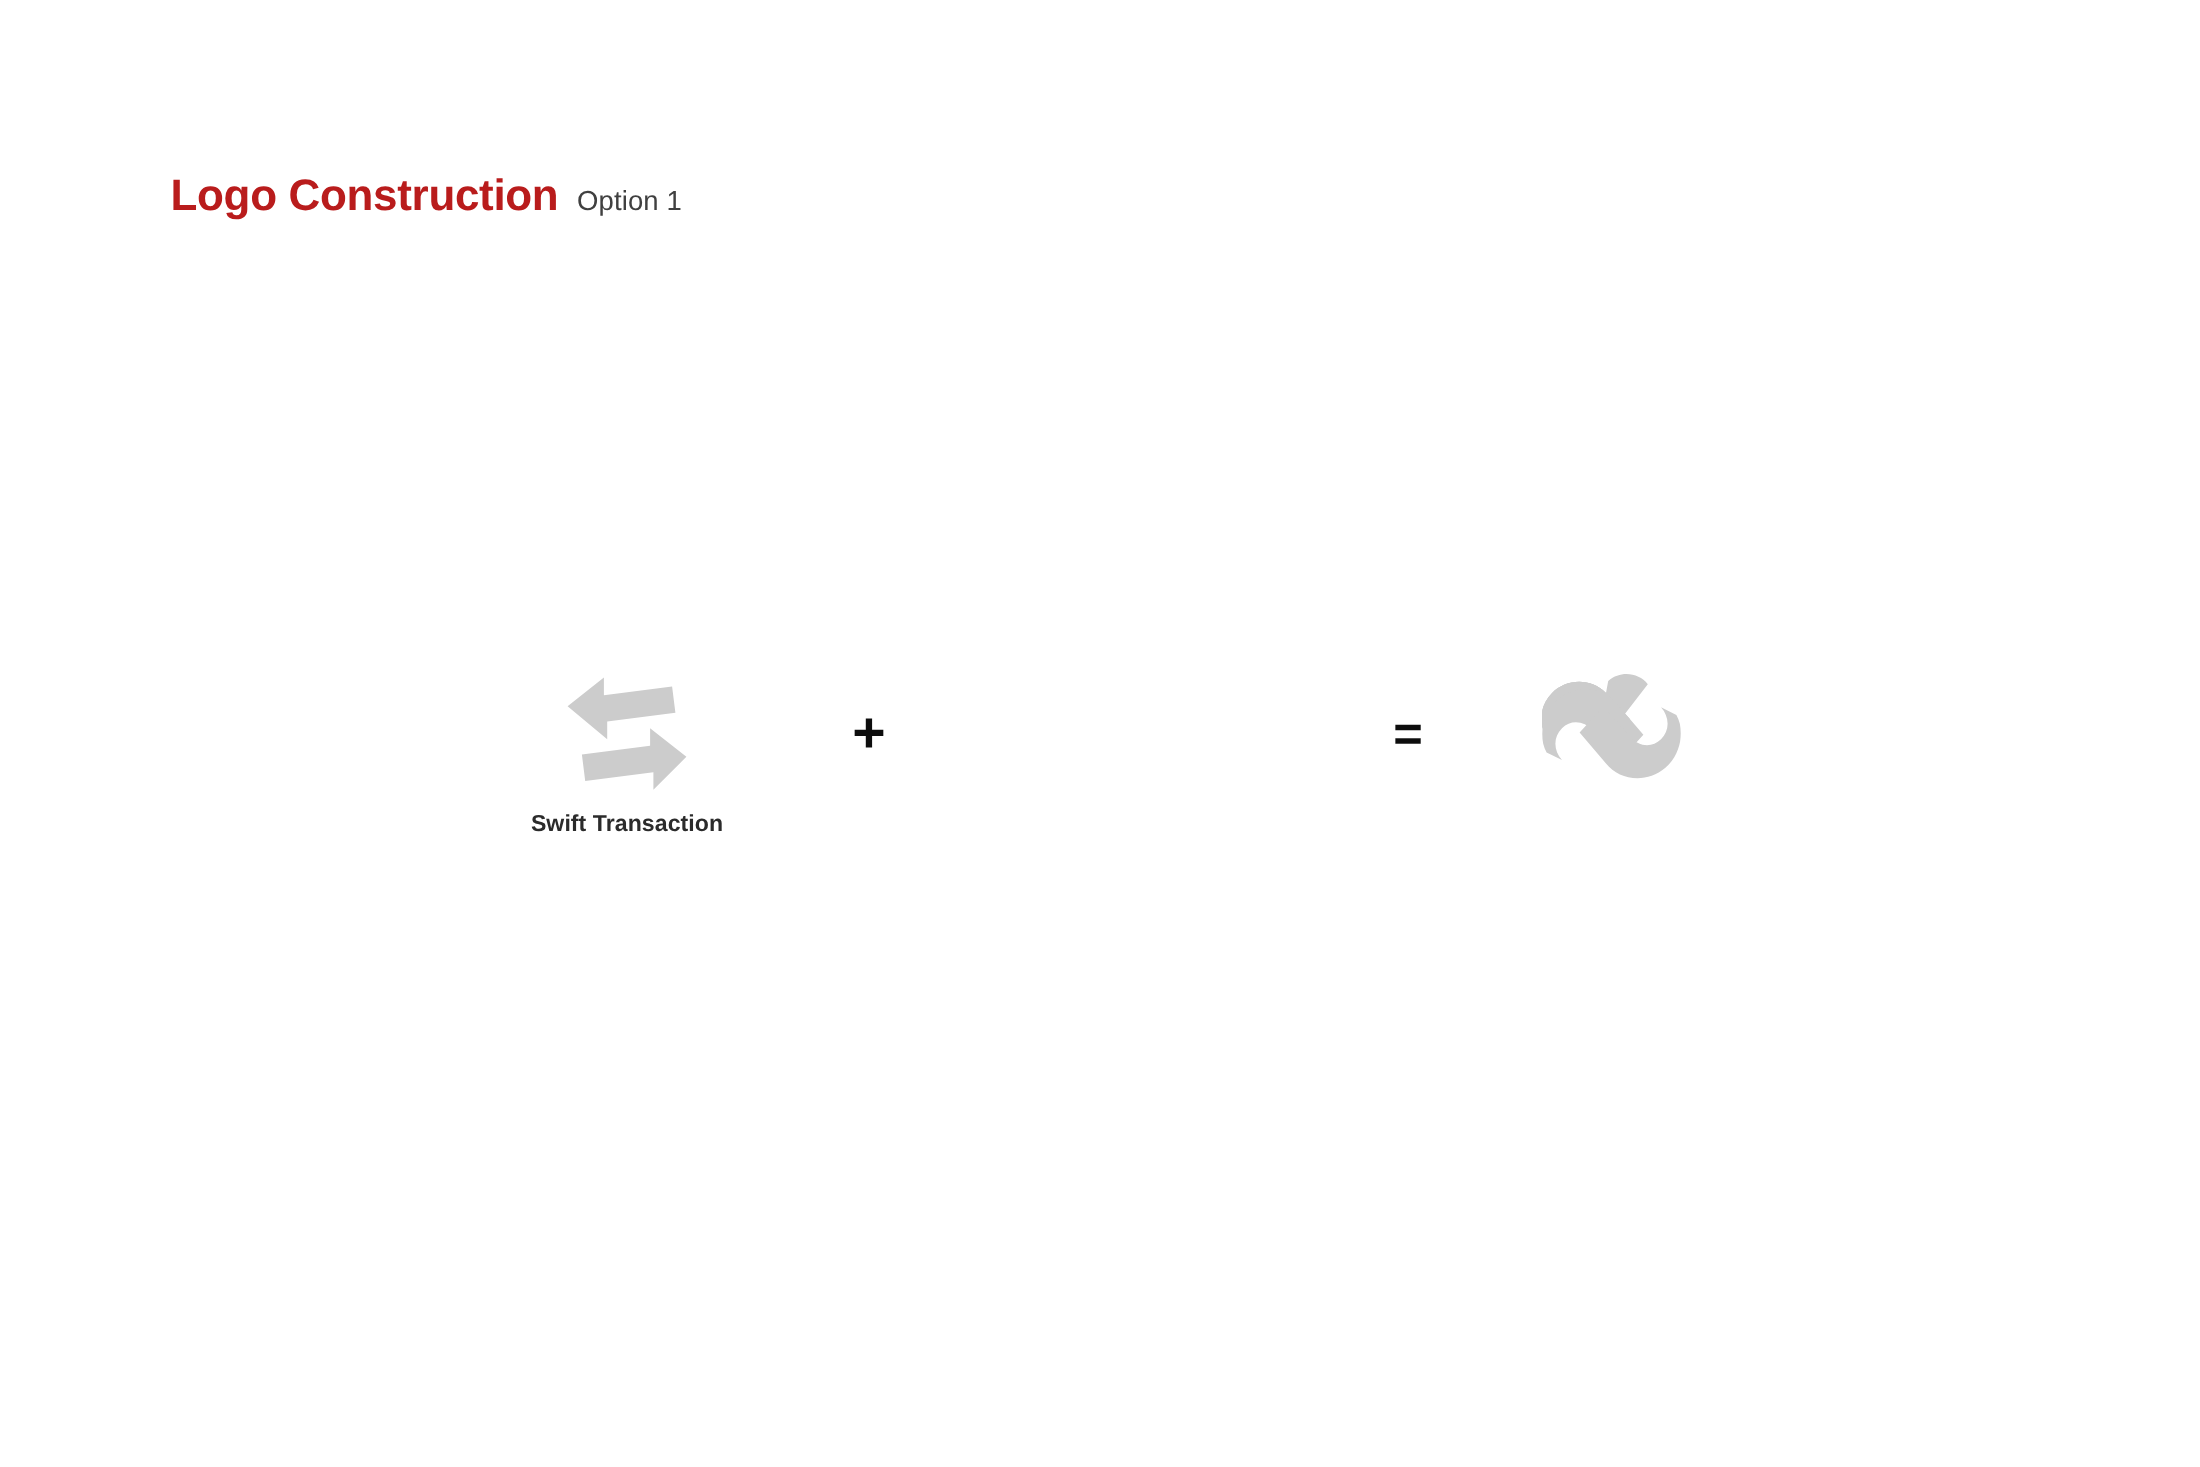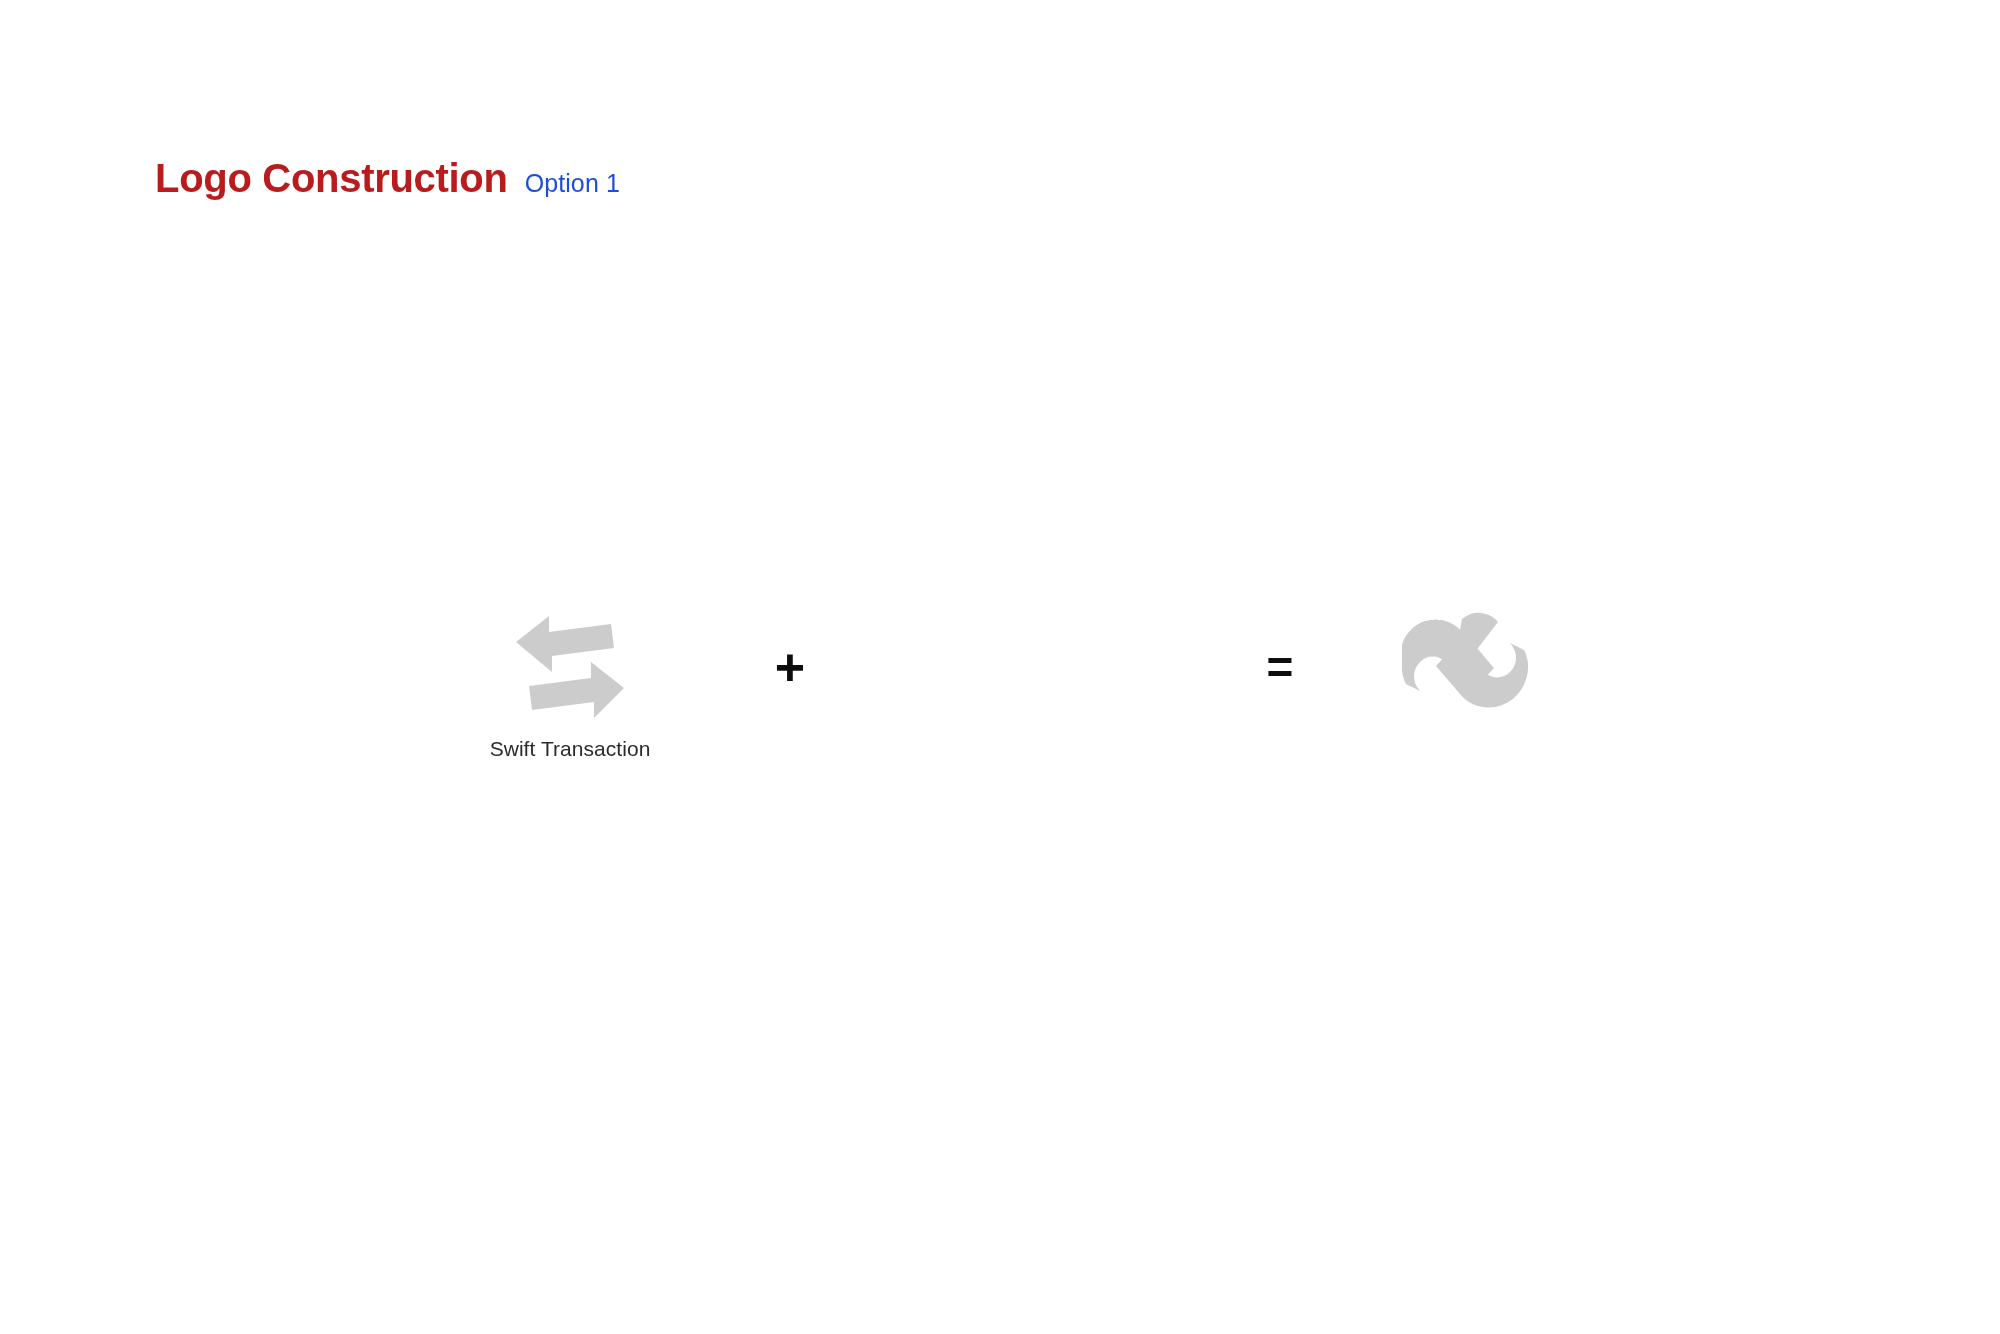--- a/index.html
+++ b/index.html
@@ -29,21 +29,21 @@
   #page-title {
     font-size: 40px;
     font-weight: 700;
     color: #b91c1c;
     letter-spacing: -0.3px;
     line-height: 1;
   }
   #page-subtitle {
     font-size: 25px;
     font-weight: 400;
-    color: #1d4ed8;
+    color: #404040;
     letter-spacing: 0.1px;
     line-height: 1;
   }
 
   
   #equation {
     position: absolute;
     left: 440px;
     top: 612px;
     width: 1120px;
@@ -59,21 +59,21 @@
   }
   .eq-glyph-box {
     height: 110px;
     display: flex;
     align-items: center;
     justify-content: center;
   }
   .eq-caption {
     margin-top: 14px;
     font-size: 21px;
-    font-weight: 400;
+    font-weight: 700;
     color: #2b2b2b;
     text-align: center;
     line-height: 1.22;
     white-space: pre-line;
     letter-spacing: 0.05px;
   }
 
   
   #term-swift      { left: 0px;   width: 260px; }
   #operator-plus   { left: 300px; width: 100px; }

